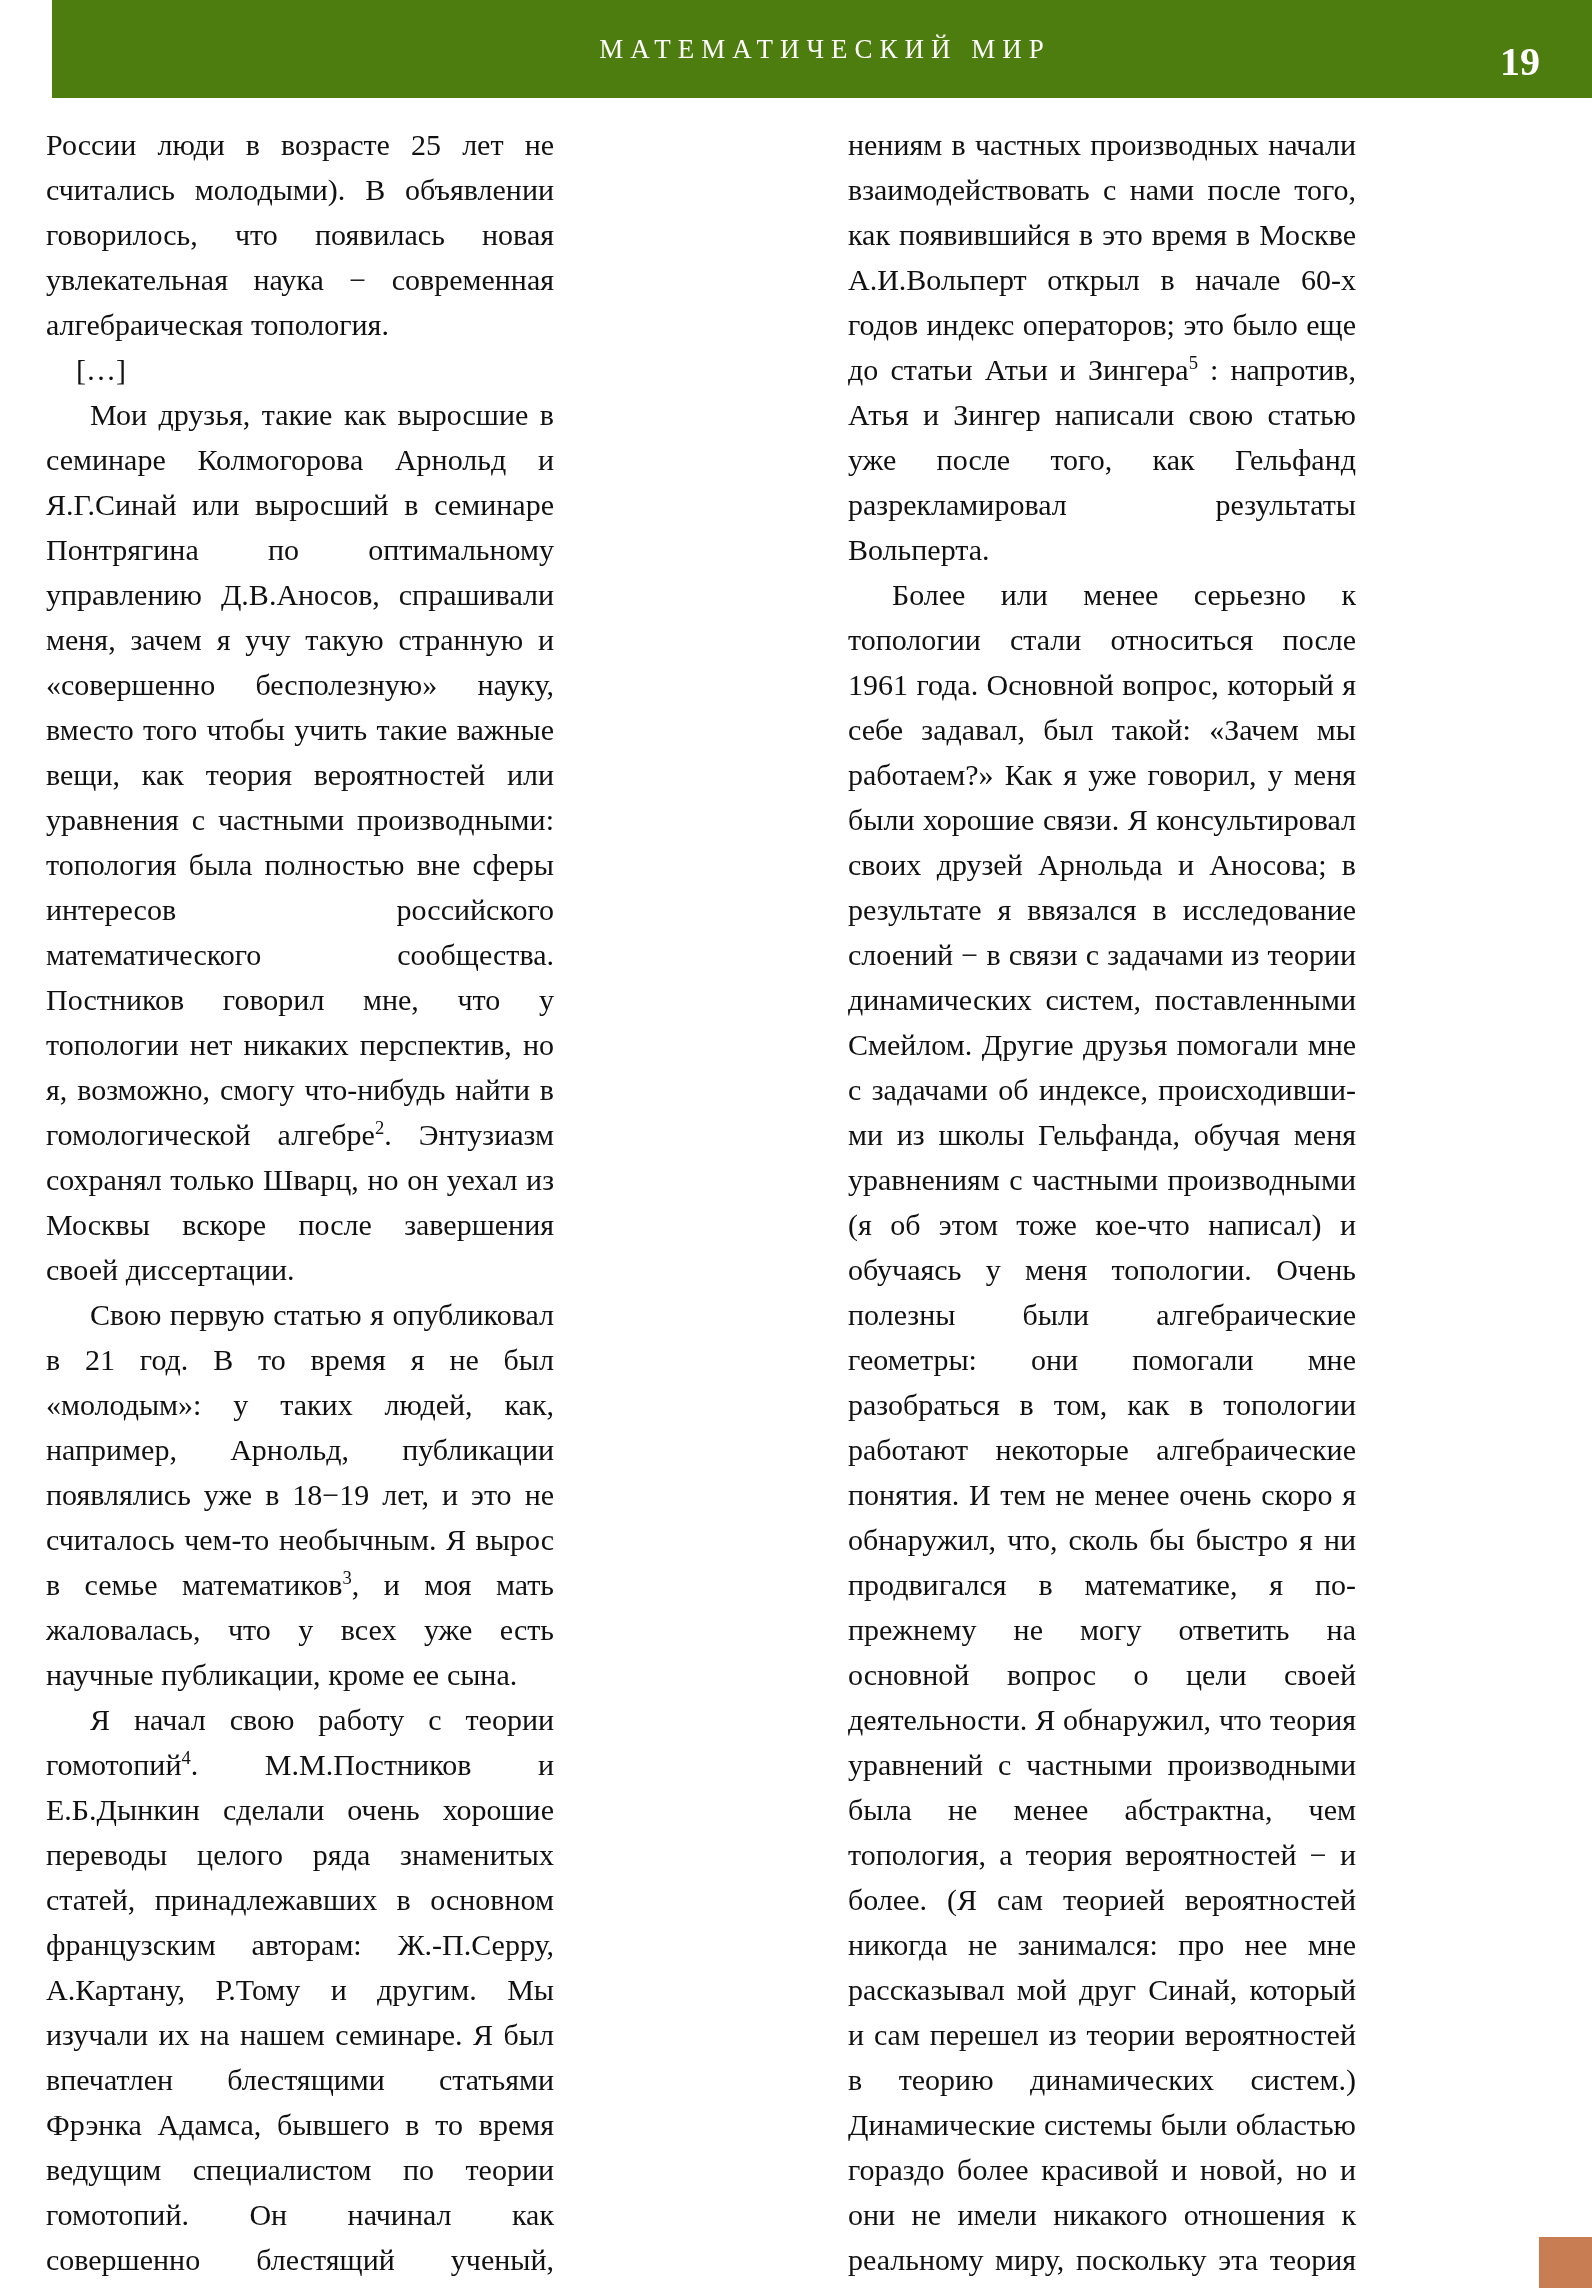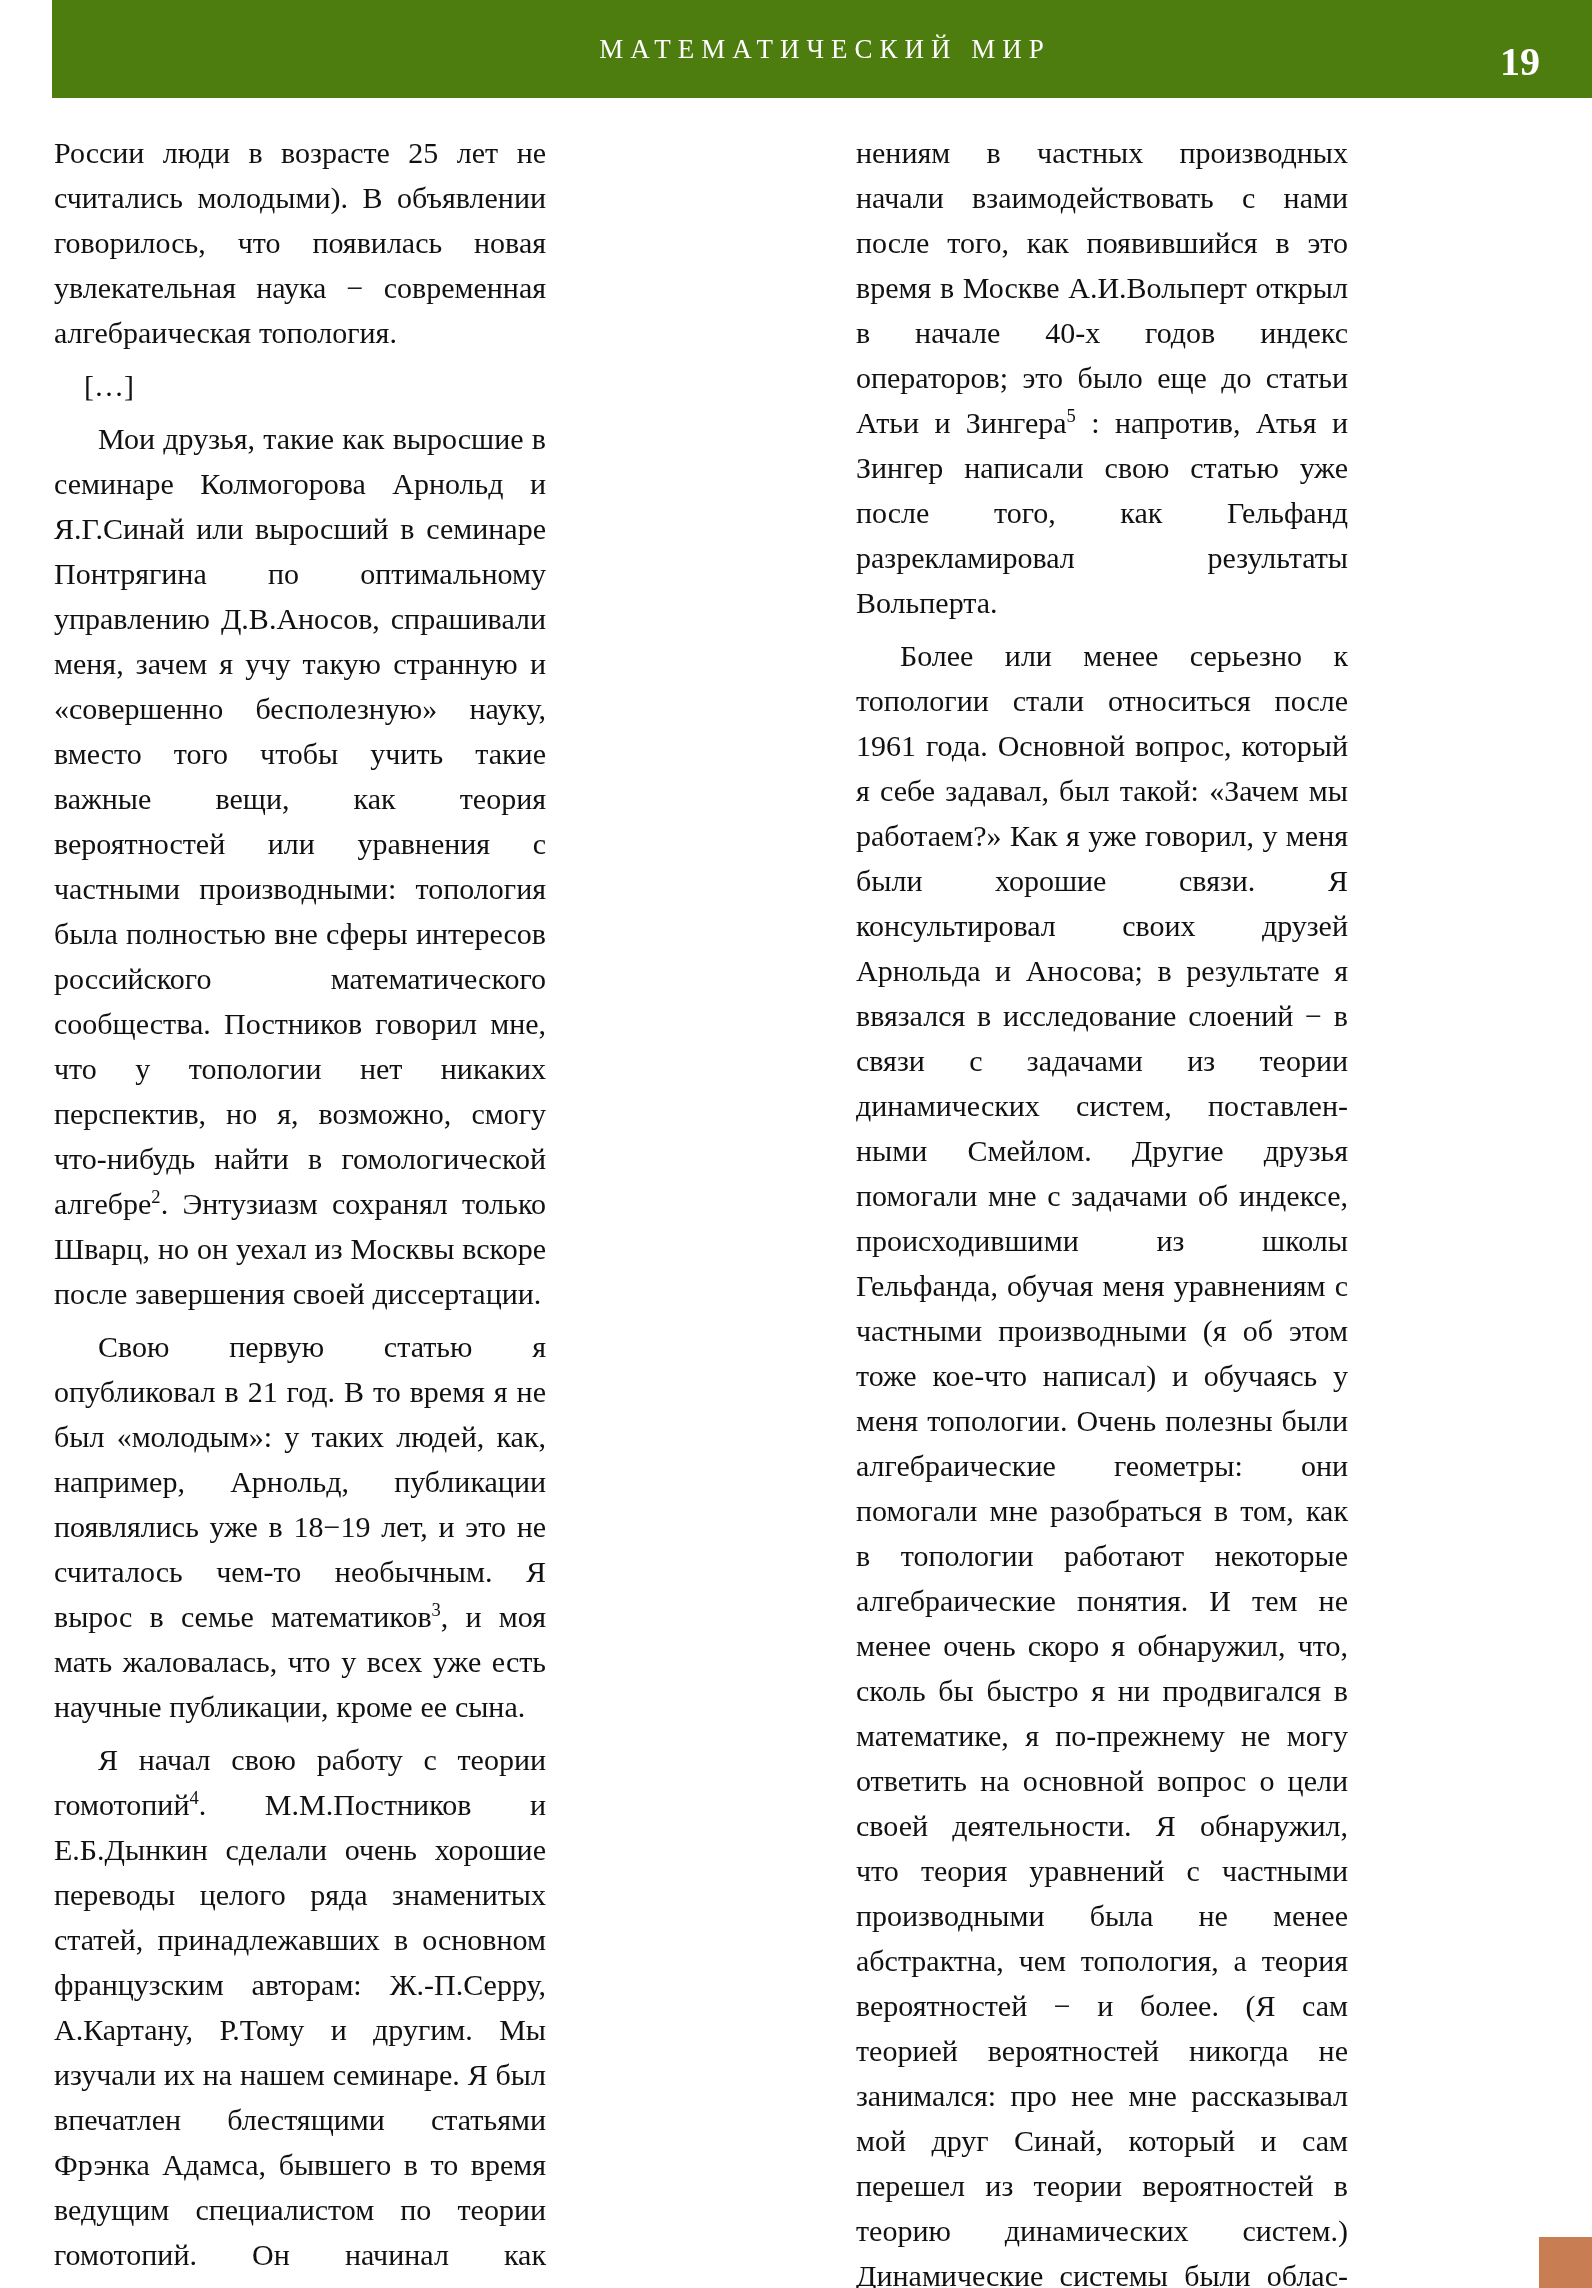--- a/index.html
+++ b/index.html
@@ -67,21 +67,21 @@
   }
   .column {
     position: absolute;
     top: 24px;
     width: 508px;
   }
   #column-left  { left: 46px; }
   #column-right { left: 848px; }
 
   .para {
-    margin: 8px;
+    margin: 0;
     text-align: justify;
     text-align-last: left;
     font-size: 30px;
     line-height: 45px;
     text-indent: 44px;
     hyphens: manual;
     word-spacing: 0.01em;
   }
   .para.noindent { text-indent: 0; }
   .para.ellipsis { text-indent: 30px; }
@@ -121,21 +121,21 @@
     <p class="para"><span>Мои друзья, такие как выросшие в семи­наре Колмогорова Арнольд и Я.Г.Синай или выросший в семинаре Понтрягина по оптимальному управлению Д.В.Аносов, спрашивали меня, зачем я учу такую стран­ную и «совершенно бесполезную» науку, вместо того чтобы учить такие важные вещи, как теория вероятностей или уравне­ния с частными производными: топология была полностью вне сферы интересов рос­сийского математического сообщества. Постников говорил мне, что у топологии нет никаких перспектив, но я, возможно, смогу что-нибудь найти в гомологической алгебре</span><sup>2</sup><span>. Энтузиазм сохранял только Шварц, но он уехал из Москвы вскоре после завершения своей диссертации.</span></p>
 
     <p class="para"><span>Свою первую статью я опубликовал в 21 год. В то время я не был «молодым»: у таких людей, как, например, Арнольд, публикации появлялись уже в 18−19 лет, и это не считалось чем-то необычным. Я вырос в семье математиков</span><sup>3</sup><span>, и моя мать жаловалась, что у всех уже есть научные публикации, кроме ее сына.</span></p>
 
     <p class="para"><span>Я начал свою работу с теории гомото­пий</span><sup>4</sup><span>. М.М.Постников и Е.Б.Дынкин сде­лали очень хорошие переводы целого ряда знаменитых статей, принадлежавших в основном французским авторам: Ж.-П.Сер­ру, А.Картану, Р.Тому и другим. Мы изучали их на нашем семинаре. Я был впечатлен блестящими статьями Фрэнка Адамса, бывшего в то время ведущим специалистом по теории гомотопий. Он начинал как совершенно блестящий уче­ный, решавший знаменитые проблемы.</span></p>
 
   </div>
 
   <div class="column" id="column-right">
 
-    <p class="para noindent"><span>нениям в частных производных начали взаимодействовать с нами после того, как появившийся в это время в Москве А.И.Вольперт открыл в начале 40-х годов индекс операторов; это было еще до статьи Атьи и Зингера</span><sup>5</sup><span> : напротив, Атья и Зингер написали свою статью уже после того, как Гельфанд разрекламировал результаты Вольперта.</span></p>
+    <p class="para noindent"><span>нениям в частных производных начали взаимодействовать с нами после того, как появившийся в это время в Москве А.И.Вольперт открыл в начале 60-х годов индекс операторов; это было еще до статьи Атьи и Зингера</span><sup>5</sup><span> : напротив, Атья и Зингер написали свою статью уже после того, как Гельфанд разрекламировал результаты Вольперта.</span></p>
 
     <p class="para">Более или менее серьезно к топологии стали относиться после 1961 года. Основ­ной вопрос, который я себе задавал, был такой: «Зачем мы работаем?» Как я уже говорил, у меня были хорошие связи. Я консультировал своих друзей Арнольда и Аносова; в результате я ввязался в иссле­дование слоений − в связи с задачами из теории динамических систем, поставлен­ными Смейлом. Другие друзья помогали мне с задачами об индексе, происходивши­ми из школы Гельфанда, обучая меня уравнениям с частными производными (я об этом тоже кое-что написал) и обучаясь у меня топологии. Очень полезны были алгебраические геометры: они помогали мне разобраться в том, как в топологии работают некоторые алгебраические поня­тия. И тем не менее очень скоро я обнару­жил, что, сколь бы быстро я ни продвигал­ся в математике, я по-прежнему не могу ответить на основной вопрос о цели своей деятельности. Я обнаружил, что теория уравнений с частными производными была не менее абстрактна, чем топология, а теория вероятностей − и более. (Я сам теорией вероятностей никогда не занимал­ся: про нее мне рассказывал мой друг Синай, который и сам перешел из теории вероятностей в теорию динамических сис­тем.) Динамические системы были облас­тью гораздо более красивой и новой, но и они не имели никакого отношения к реаль­ному миру, поскольку эта теория была малоизвестна: для специалистов по есте­ственным наукам она в то время была слишком трудна.</p>
 
   </div>
 
 </div>
 
 <div id="corner-mark"></div>
 
 

